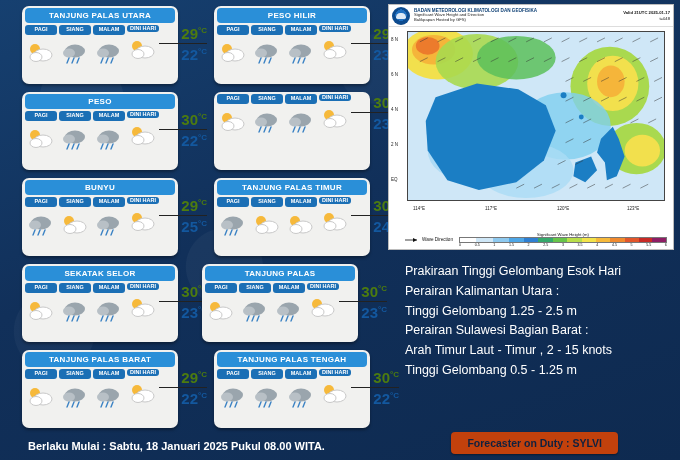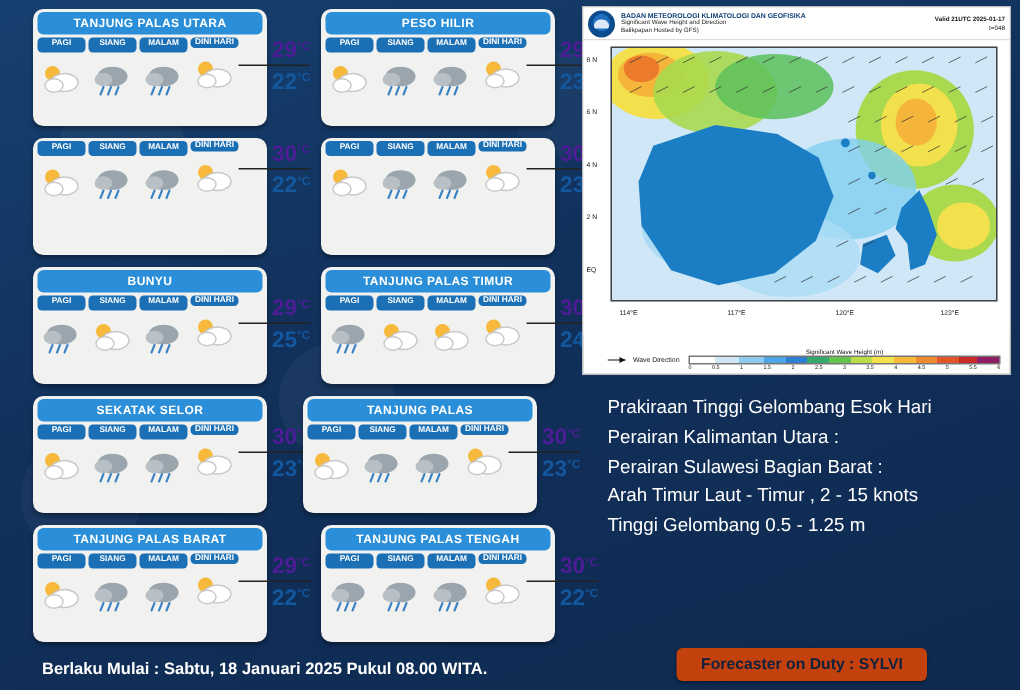--- a/index.html
+++ b/index.html
@@ -69,21 +69,21 @@
     display: flex; flex-direction: column;
     align-items: flex-end;
     justify-content: flex-start;
     padding-right: 2px; padding-top: 1px;
   }
   .t-max, .t-min {
     font-size: 15px; font-weight: bold;
     line-height: 1.05;
     display: flex; align-items: flex-start;
   }
-  .t-max { color: #4c1d95; }
+  .t-max { color: #4d7c0f; }
   .t-min { color: #13589f; margin-top: 3px; }
   .t-unit { font-size: 8px; margin-top: 1px; }
   .t-rule { width: 48px; height: 1.5px; background: #222; margin: 1px 0 0 0; }
 
   
   svg.wi { display: block; }
 
   
   .map-panel {
     position: absolute; right: 6px; top: 4px;
@@ -300,20 +300,21 @@
           <div class="t-rule"></div>
           <div class="t-min">
               <span>23</span>
               <span class="t-unit">°C</span>
             </div>
         </div>
       </div>
     </div>
 
     <div class="card" style="left:14px; top:88px;">
+      <div class="card-title">PESO</div>
       <div class="card-body">
         <div class="periods">
           <div class="period">
             <div class="period-lbl">PAGI</div>
             <div class="icon-box">
               <svg class="wi" width="28" height="24" viewBox="0 0 28 24">
                   <circle cx="8" cy="8" r="5" fill="#f6b93b"></circle>
                   <ellipse cx="16" cy="14" rx="9" ry="6" fill="#ffffff" stroke="#c9c9c9" stroke-width="1"></ellipse>
                   <ellipse cx="9" cy="16" rx="6" ry="4.5" fill="#ffffff" stroke="#c9c9c9" stroke-width="1"></ellipse>
                 </svg>
@@ -986,20 +987,21 @@
           <span>5.5</span>
           <span>6</span>
         </div>
       </div>
     </div>
   </div>
 
   <div class="forecast-text">
     <div class="line">Prakiraan Tinggi Gelombang Esok Hari</div>
     <div class="line">Perairan Kalimantan Utara :</div>
+    <div class="line">Tinggi Gelombang 1.25 - 2.5 m</div>
     <div class="line">Perairan Sulawesi Bagian Barat :</div>
     <div class="line">Arah Timur Laut - Timur , 2 - 15 knots</div>
     <div class="line">Tinggi Gelombang 0.5 - 1.25 m</div>
   </div>
 
   <div class="footer-left">Berlaku Mulai : Sabtu, 18 Januari 2025 Pukul 08.00 WITA.</div>
   <div class="footer-right">Forecaster on Duty : SYLVI</div>
 
 </div>
 

